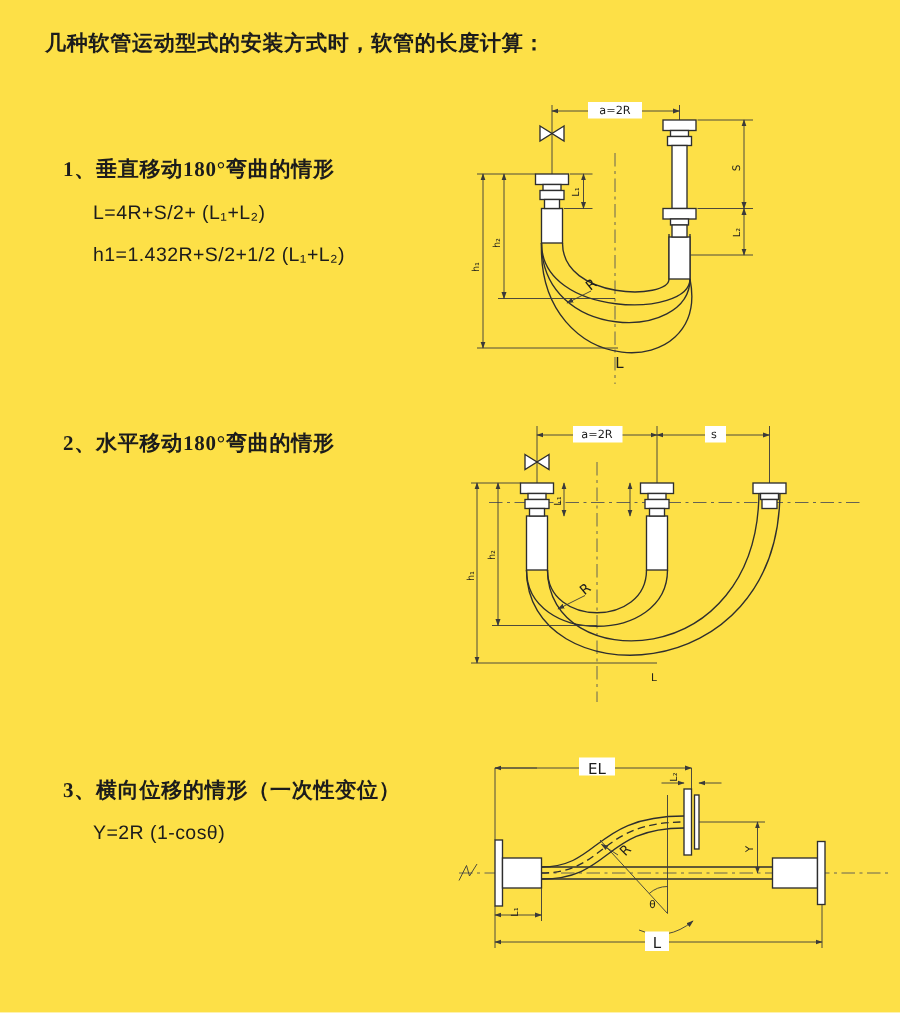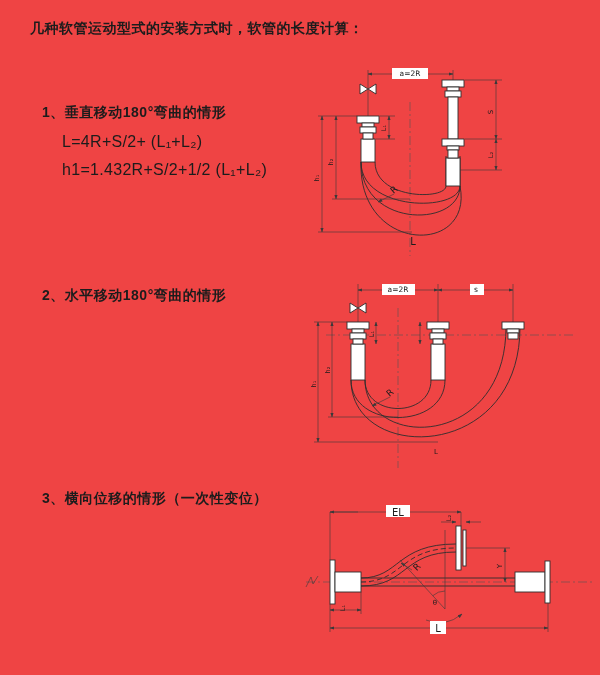--- a/index.html
+++ b/index.html
@@ -1,23 +1,23 @@
 <!DOCTYPE html>
 <html><head>
 <meta charset="utf-8">
 <style>
   * { margin:0; padding:0; box-sizing:border-box; }
   html,body { width:600px; height:675px; background:#ffffff; overflow:hidden;
     font-family:"Liberation Sans","DejaVu Sans",sans-serif; color:#1c1c1c; }
-  .page { position:relative; width:600px; height:675px; background:#ef4444; }
+  .page { position:relative; width:600px; height:675px; background:#fde047; }
   .doc-title { position:absolute; left:30px; top:20px; font-size:14px; font-weight:600; letter-spacing:0.5px; }
   .section { position:absolute; left:42px; }
-  .sec-head { font-size:14px; font-weight:600; letter-spacing:0.5px; margin-bottom:6px; white-space:nowrap; }
+  .sec-head { font-size:14px; font-weight:600; letter-spacing:0.5px; margin-bottom:6px; white-space:nowrap;font-family:Liberation Serif, serif; }
   .formulas { padding-left:20px; }
-  .formula { font-size:16px; line-height:28px; letter-spacing:0.3px; white-space:nowrap; }
+  .formula { font-size:13px; line-height:28px; letter-spacing:0.3px; white-space:nowrap; }
   .s3 .formula { line-height:25px; }
   svg.diag { position:absolute; }
   svg text { font-family:"DejaVu Sans","Liberation Sans",sans-serif; fill:#1c1c1c; stroke:none; }
   .hose { stroke:#2e2e2e; stroke-width:0.9; fill:none; }
   .fit  { stroke:#2e2e2e; stroke-width:0.9; fill:#ffffff; }
   .dim  { stroke:#3a3a3a; stroke-width:0.6; fill:none; }
   .cl   { stroke:#555; stroke-width:0.6; fill:none; stroke-dasharray:9 3 2 3; }
 </style>
 </head>
 <body>
@@ -35,25 +35,26 @@
       <div class="formula">h1=1.432R+S/2+1/2 (L₁+L₂)</div>
     </div>
   </div>
 
   <div class="section" style="top:287px">
     <div class="sec-head">
       <span>2、</span><span>水平移动180°弯曲的情形</span>
     </div>
   </div>
 
-  <div class="section s3" style="top:490px">
+  <div class="section s3" style="top:518px">
     <div class="sec-head">
       <span>3、</span><span>横向位移的情形（一次性变位）</span>
     </div>
     <div class="formulas">
+      <div class="formula">Y=2R (1-cosθ)</div>
     </div>
   </div>
 
   <svg class="diag" style="left:310px; top:62px" width="282" height="200" viewBox="0 0 282 200">
     <defs>
       <marker id="ar1" viewBox="0 0 10 10" refX="9" refY="5" markerWidth="8" markerHeight="8" orient="auto-start-reverse">
         <path d="M0 1.5 L10 5 L0 8.5 z" fill="#3a3a3a"></path>
       </marker>
       <pattern id="br1" width="4" height="4" patternUnits="userSpaceOnUse">
         <path d="M0 4 L4 0 M0 0 L4 4" stroke="#8a8a8a" stroke-width="0.5"></path>

